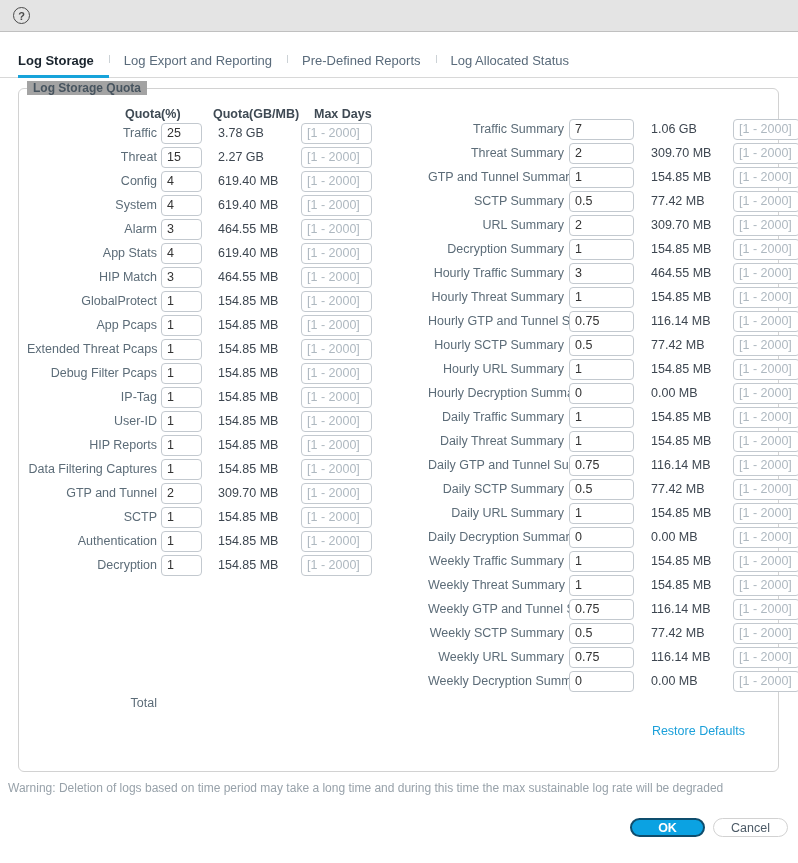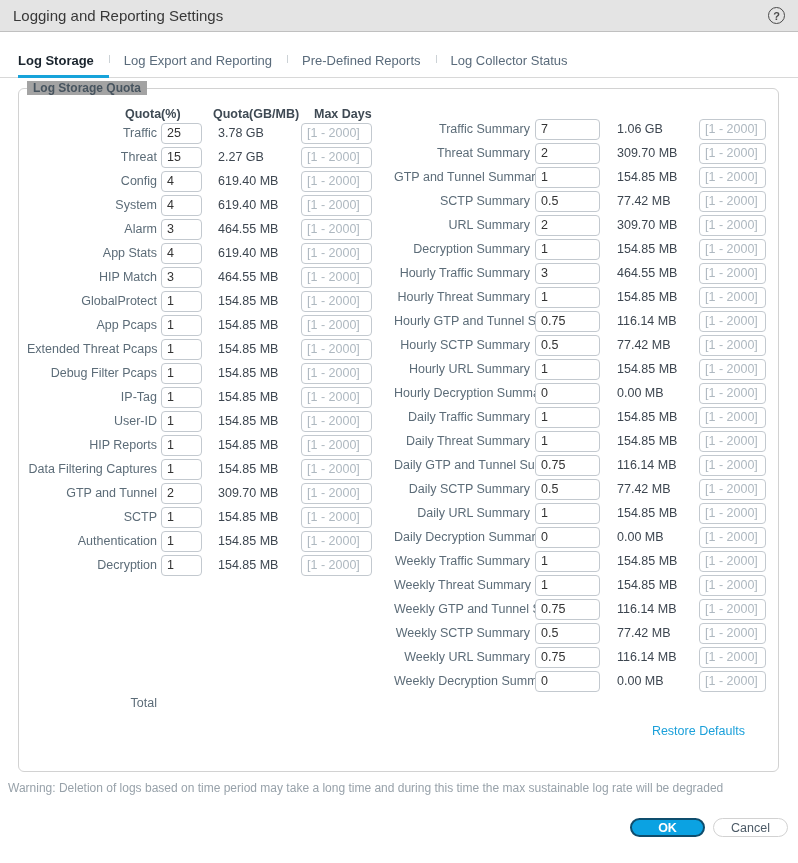--- a/index.html
+++ b/index.html
@@ -56,21 +56,21 @@
   .hdr-days { left: 295px; }
   
   .rows { position: absolute; }
   #left-rows { top: 32px; left: 8px; }
   #right-rows { top: 28px; left: 375px; }
   .quota-row { display: flex; align-items: center; height: 24px; }
   .row-label {
     text-align: right; font-size: 12.5px; color: #5c6c78; white-space: nowrap;
   }
   .col-left .row-label { width: 130px; }
-  .col-right .row-label { width: 136px; }
+  .col-right .row-label { width: 136px; margin-left: 34px; }
   input {
     height: 21px; border: 1px solid #c3c9cf; border-radius: 4px;
     font-family: "Liberation Sans", sans-serif; font-size: 12.5px; color: #333;
     padding: 0 5px; background: #fff; outline: none;
   }
   .col-left .quota-input { width: 41px; margin-left: 4px; }
   .col-right .quota-input { width: 65px; margin-left: 5px; }
   .size-text { font-size: 12.5px; color: #3d4650; white-space: nowrap; }
   .col-left .size-text { margin-left: 16px; width: 83px; }
   .col-right .size-text { margin-left: 17px; width: 79px; }
@@ -102,36 +102,35 @@
   }
   .btn-ok { background: #0ba2e2; border: 2px solid #0e4d6d; color: #fff; font-weight: bold; }
   .btn-cancel { background: #fff; border: 1px solid #d2d2d2; color: #4c5a66; }
 </style>
 </head>
 <body>
 
 <div class="dialog">
 
   <div class="titlebar">
-    <span class="title">Logging and Reporting Settings</span>
     <span class="help-circle">?</span>
   </div>
 
   <div class="tabs" id="tabs">
       <div class="tab active">
     <span>Log Storage</span>
   </div>
       <div class="tab">
     <span>Log Export and Reporting</span>
   </div>
       <div class="tab">
     <span>Pre-Defined Reports</span>
   </div>
       <div class="tab">
-    <span>Log Collector Status</span>
+    <span>Log Allocated Status</span>
   </div>
     </div>
 
   <div class="quota-fieldset">
     <span class="legend">Log Storage Quota</span>
 
     <div class="col-headers">
       <span class="hdr-pct">Quota(%)</span>
       <span class="hdr-size">Quota(GB/MB)</span>
       <span class="hdr-days">Max Days</span>

